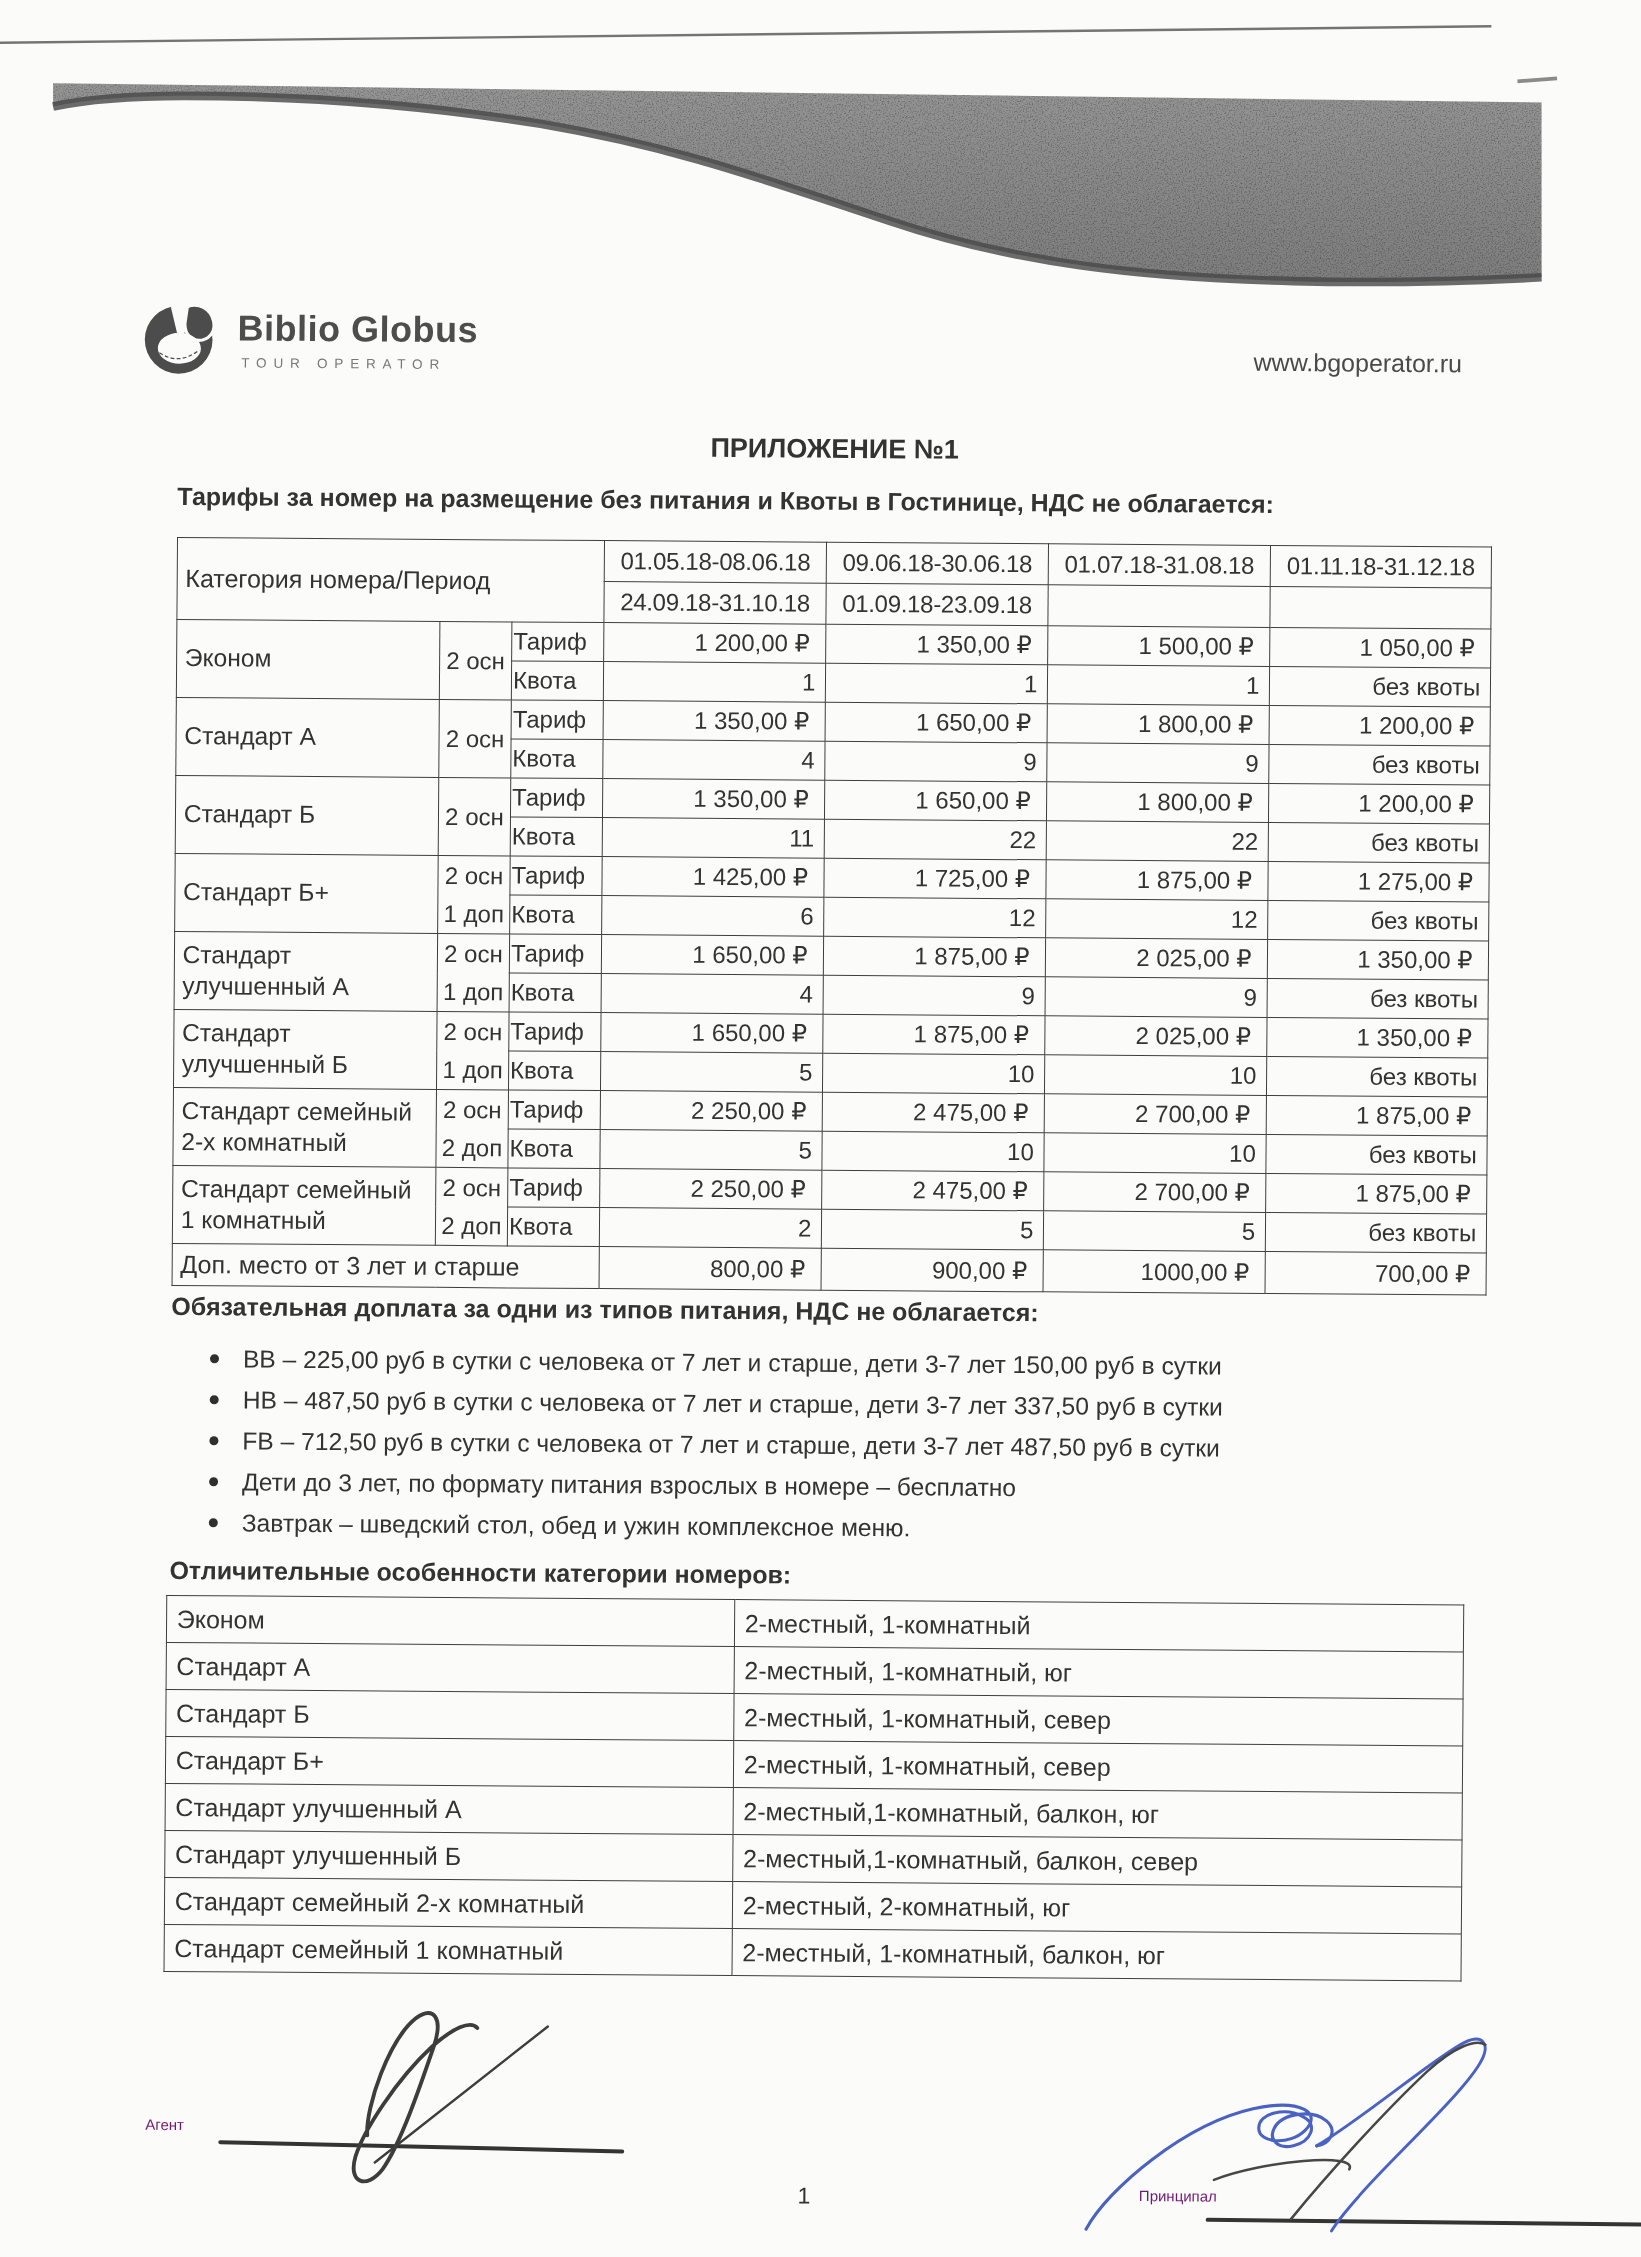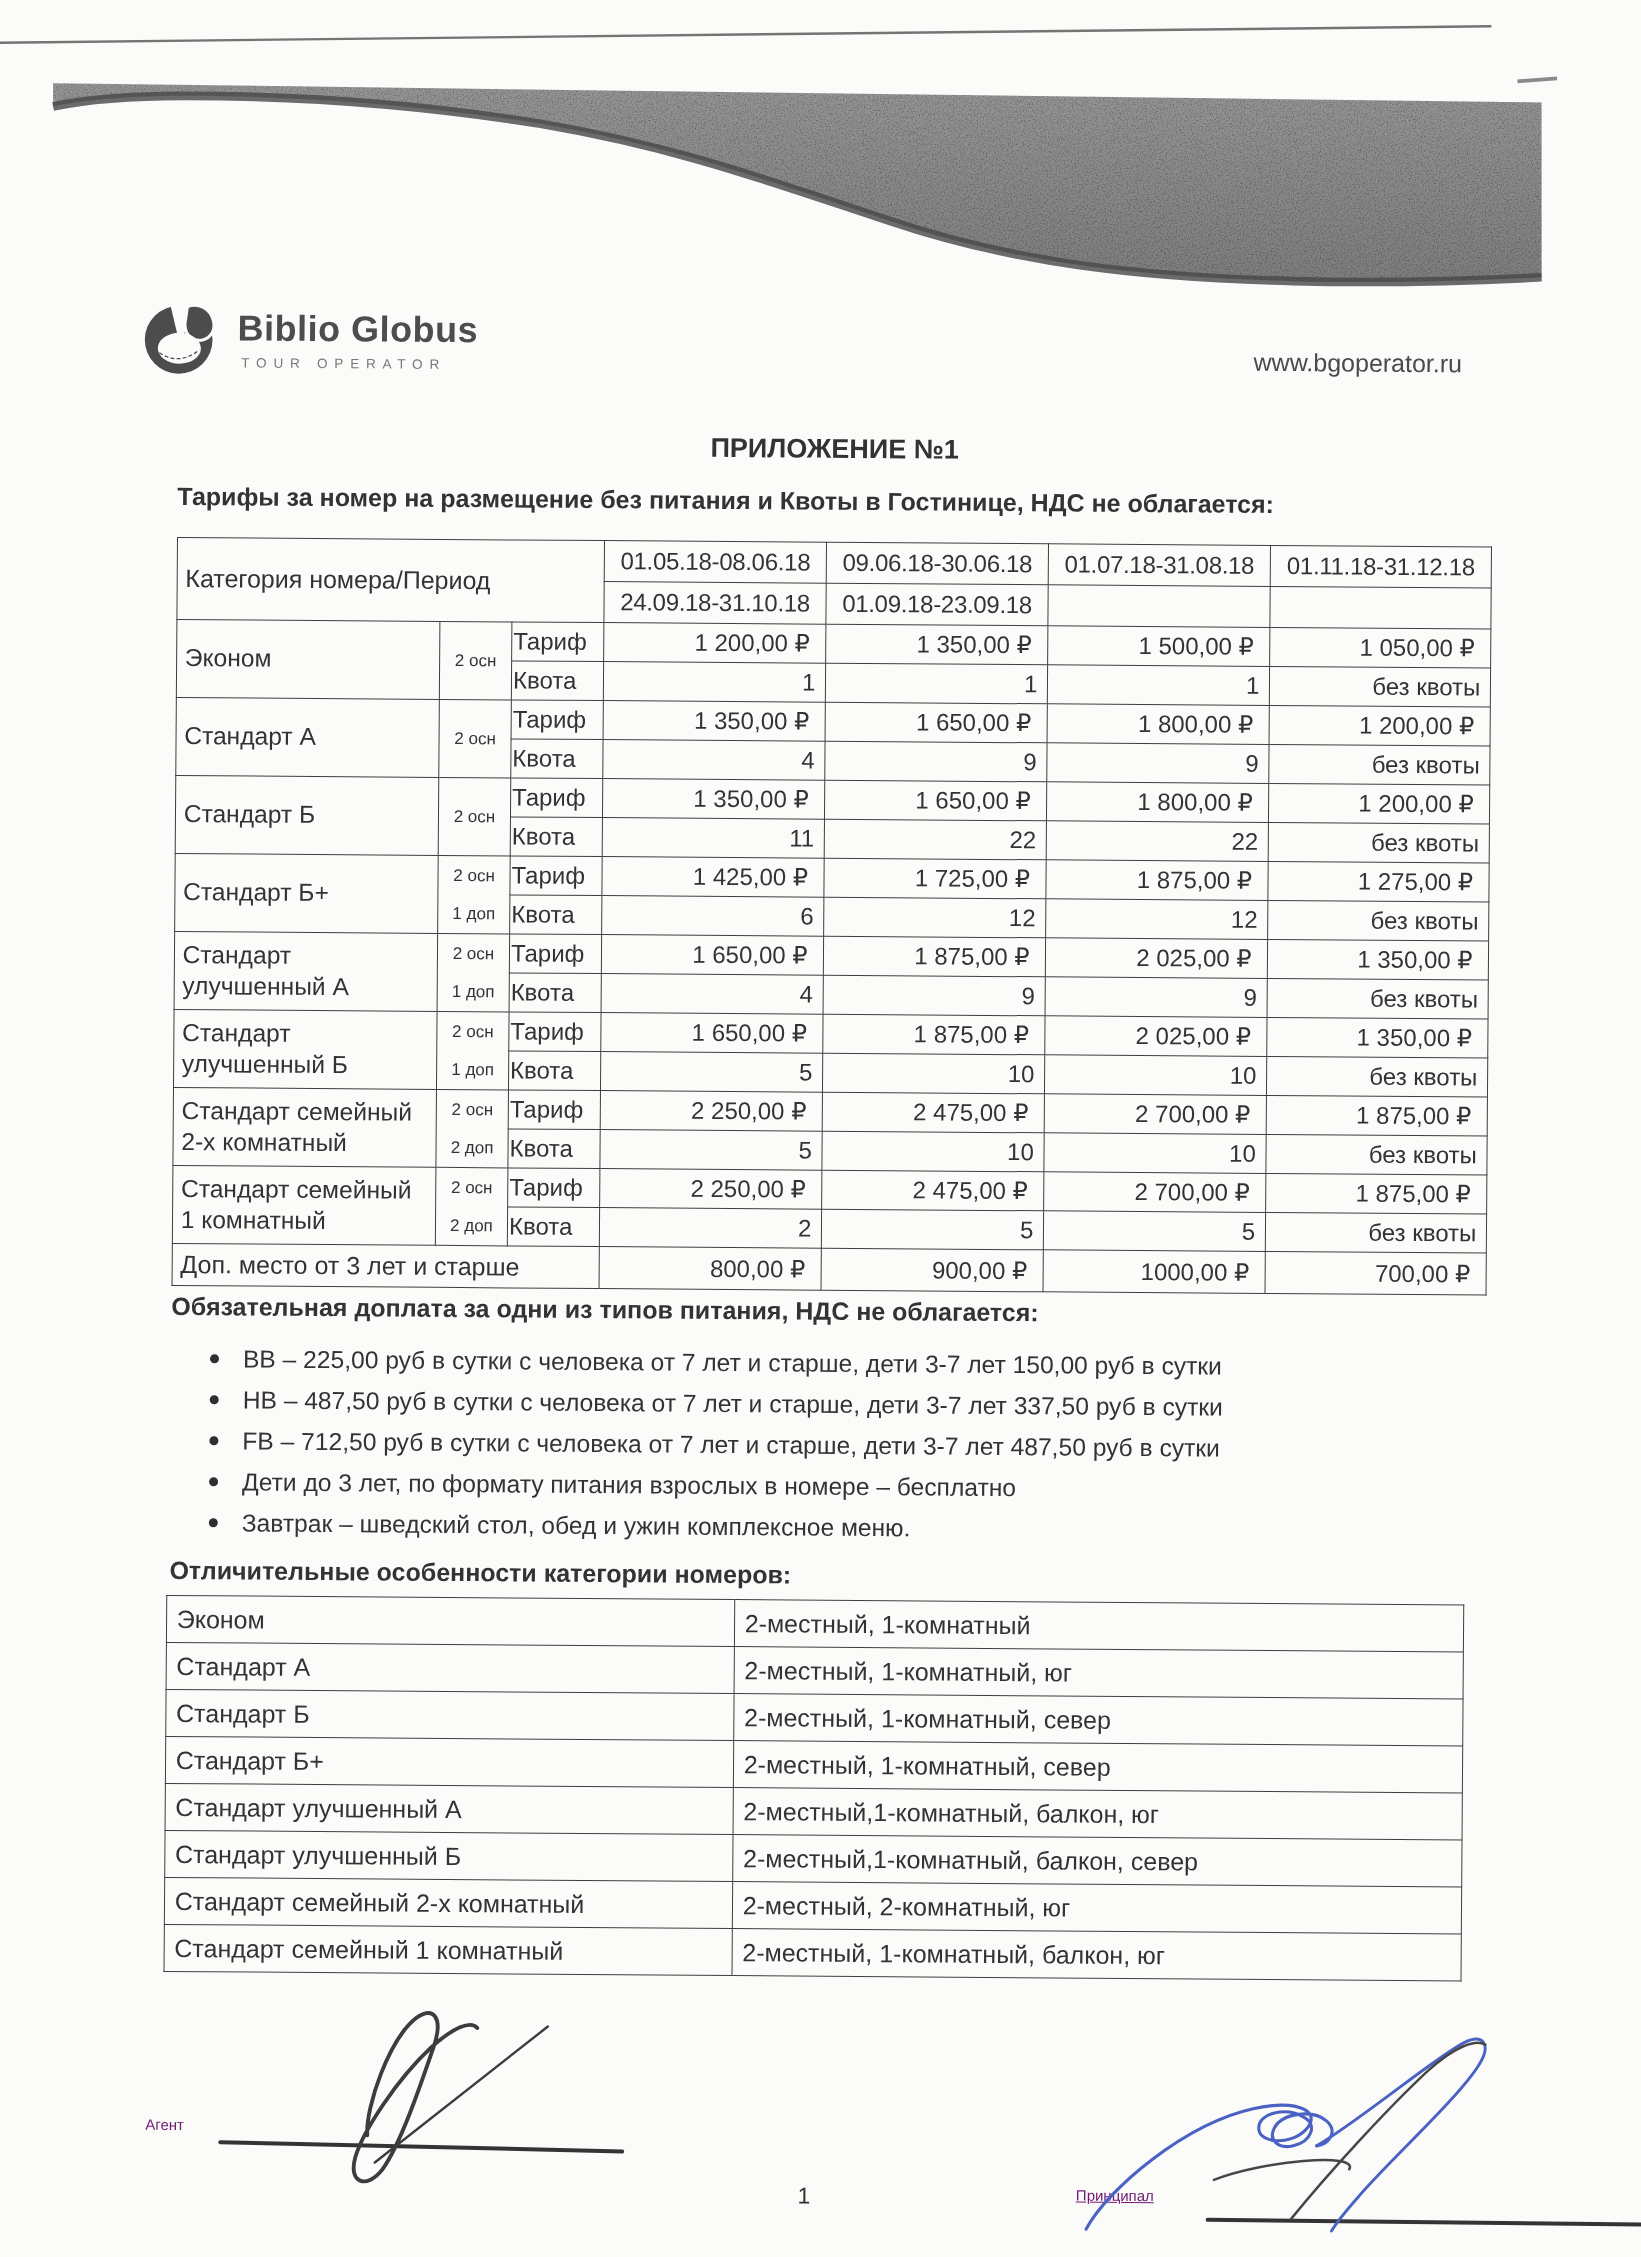--- a/index.html
+++ b/index.html
@@ -31,35 +31,35 @@
   #features-heading{left:177px;top:1556px;}
   
   table{border-collapse:collapse;table-layout:fixed;background:transparent;}
   td{border:1.9px solid #3e3e3e;font-size:24px;color:#333;overflow:hidden;white-space:nowrap;}
   #tariff-table{left:177px;top:537px;width:1314px;}
   #tariff-table td{padding:0 3.9px;}
   #tariff-table .hdr-cat{font-size:25px;padding-left:7.7px;}
   #tariff-table .hdr-period{text-align:center;font-size:24px;letter-spacing:-0.3px;height:40px;padding:0 1.9px;}
   #tariff-table .cat{padding-left:7.7px;line-height:1.25;font-size:24.6px;vertical-align:middle;}
   #tariff-table .occ{padding:0;text-align:center;vertical-align:middle;}
-  #tariff-table .occ div{font-size:17px;}
+  #tariff-table .occ div{font-size:24px;}
   #tariff-table .lbl{padding-left:1px;height:38px;}
   #tariff-table .price{text-align:right;padding-right:15.4px;}
   #tariff-table .qnum{text-align:right;padding-right:9.7px;}
   #tariff-table .extra-lbl{padding-left:7.7px;height:41px;font-size:25px;}
   #features-table{left:174px;top:1595px;width:1297px;}
   #features-table td{height:44px;padding-left:9.7px;font-size:25px;vertical-align:middle;}
   
   #meals-list{left:210px;top:1344px;width:1255px;}
   .bullet-item{position:relative;height:41px;line-height:29px;padding-left:39px;font-size:24.6px;color:#333;}
   .bullet-item .dot{position:absolute;left:5.8px;top:9.7px;width:9.7px;height:9.7px;border-radius:50%;background:#2f2f2f;}
   
   .sig-label{font-size:15px;color:#701a75;}
   #agent-label{left:157px;top:2116px;}
-  #principal-label{left:1088px;top:2180px;text-decoration:underline;}
+  #principal-label{left:1151px;top:2180px;}
   #page-number{left:0;top:2178px;width:1632px;text-align:center;font-size:23px;color:#333;}
   .sigline{position:absolute;background:#343434;height:3.9px;border-radius:1.9px;}
   #agent-line{left:230px;top:2143px;width:406px;transform:rotate(0.9deg);}
   #principal-line{left:1218px;top:2211px;width:462px;transform:rotate(0.2deg);}
   #agent-sig,#principal-sig{pointer-events:none;}
 </style>
 </head>
 <body>
 
 <svg id="scan-band" class="abs" viewBox="0 0 1700 330" xmlns="http://www.w3.org/2000/svg">

